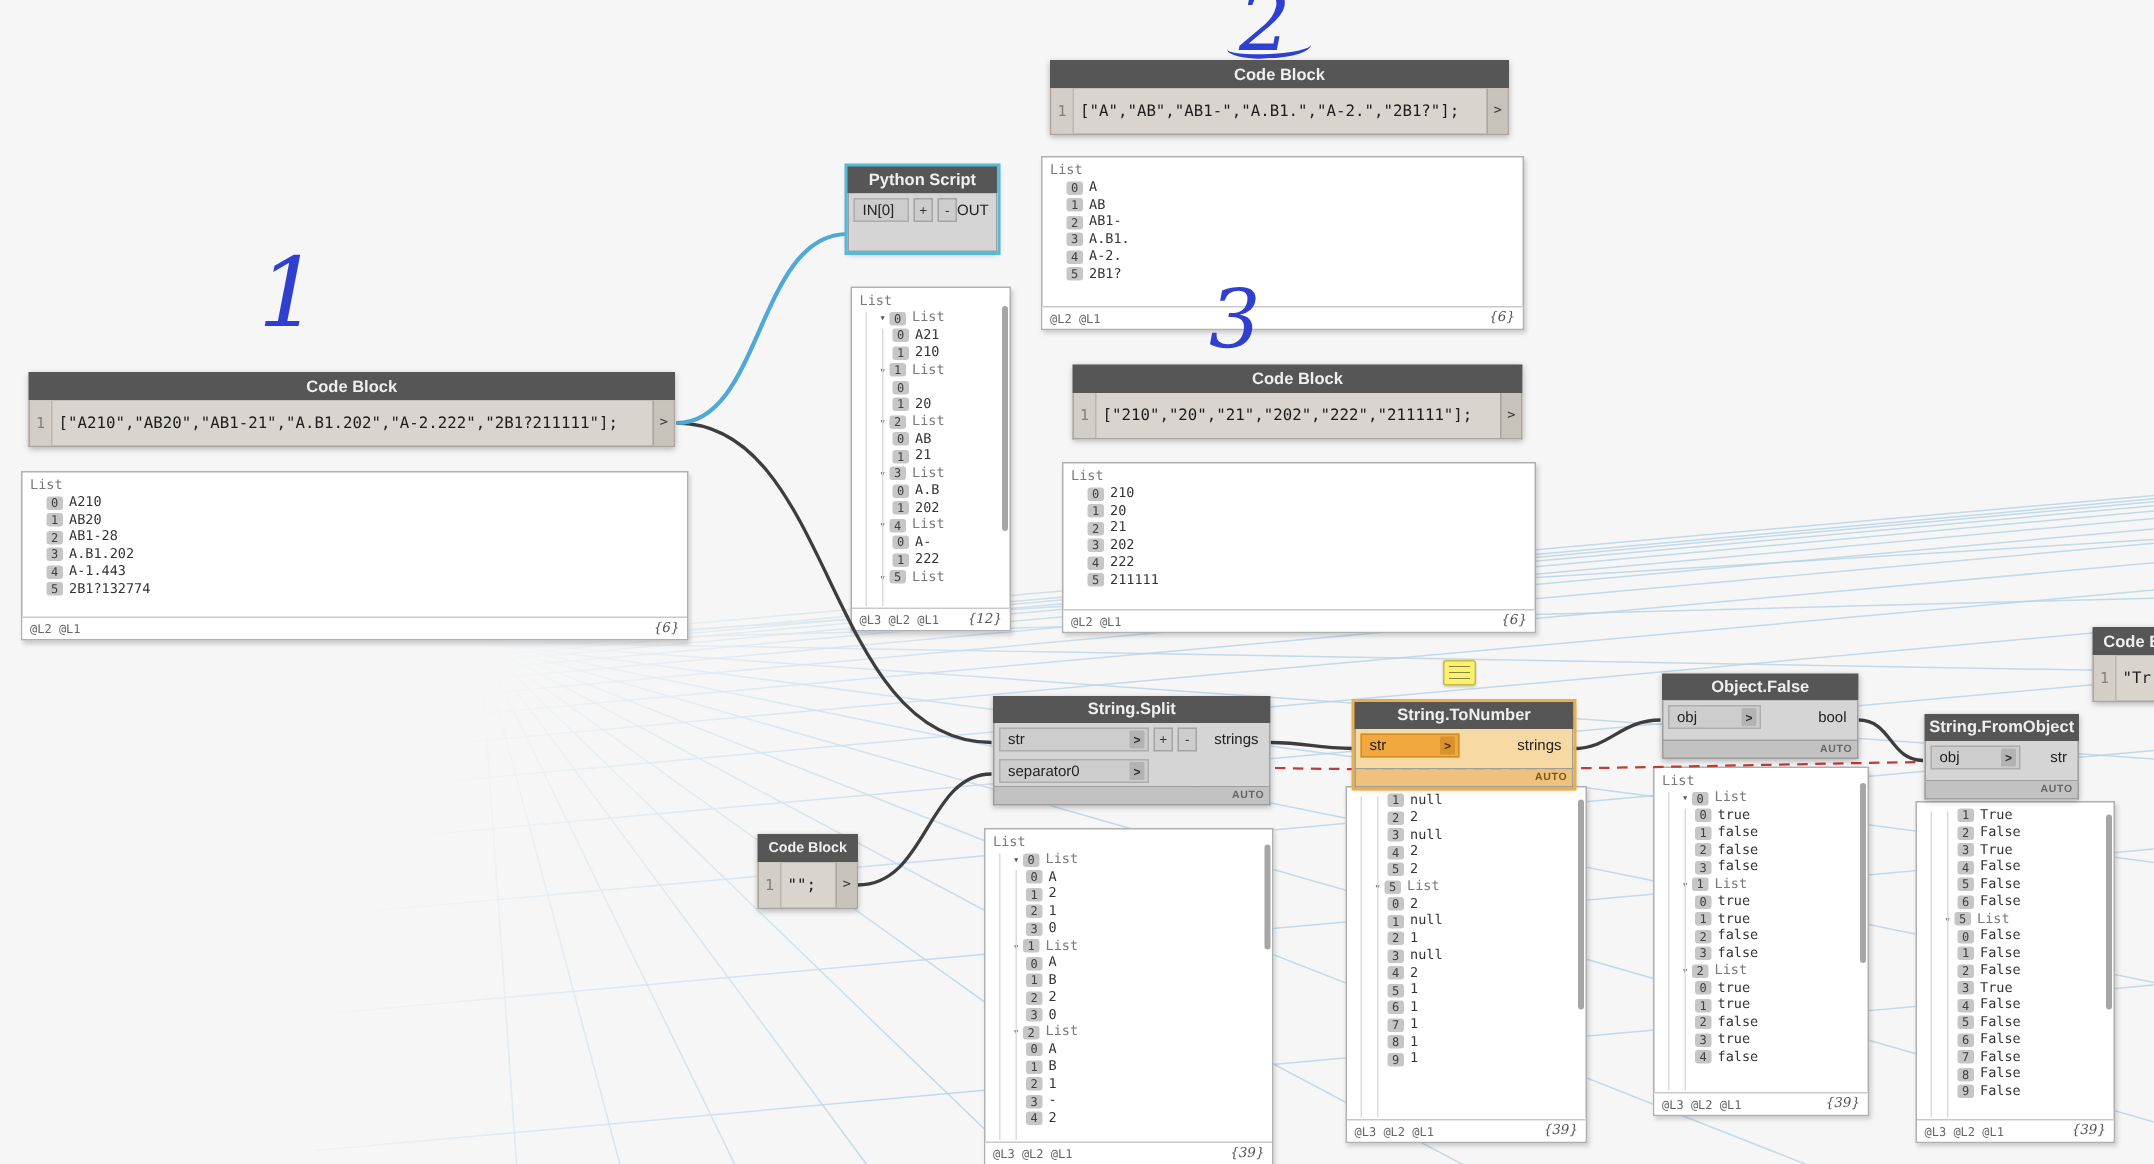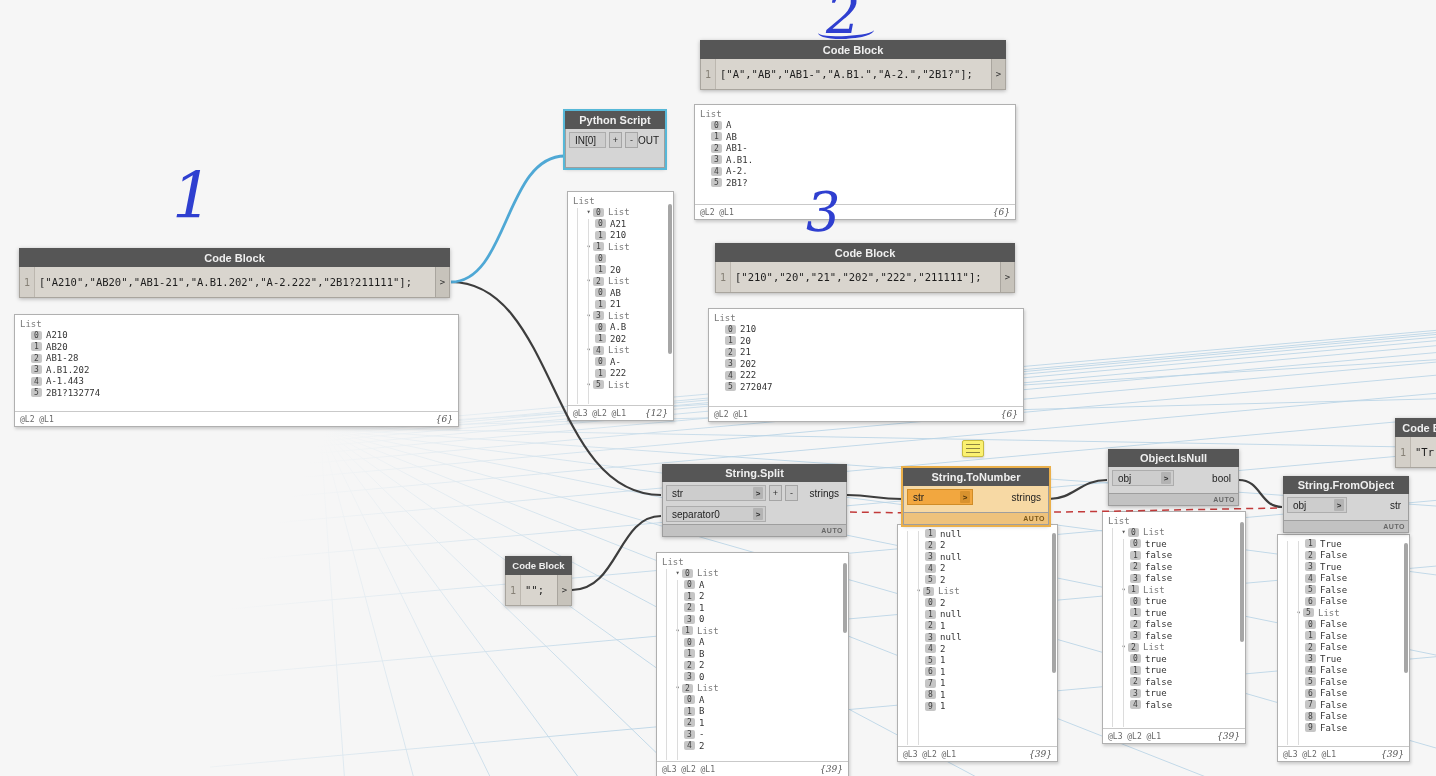--- a/index.html
+++ b/index.html
@@ -237,21 +237,21 @@
         <span class="val">202</span>
       </div>
         <div class="row" style="padding-left: 14px;">
 
         <span class="idx">4</span>
         <span class="val">222</span>
       </div>
         <div class="row" style="padding-left: 14px;">
 
         <span class="idx">5</span>
-        <span class="val">272047</span>
+        <span class="val">211111</span>
       </div>
       </div>
     <div class="pfoot">
       <span class="lvl">@L2 @L1</span>
       <span class="cnt">{6}</span>
     </div>
   </div>
 
   <div class="preview" style="left:567px;top:191px;width:105px;height:228px;">
     <div class="vline" style="left:9px;top:16px;bottom:16px;"></div>
@@ -837,36 +837,36 @@
         </div>
         <div class="outlabel">strings</div>
       </div>
     </div>
     <div class="nstrip warnstrip">
       <span class="lacing">AUTO</span>
     </div>
   </div>
 
   <div class="node fn" style="left:1108px;top:449px;width:131px;">
-    <div class="ntitle">Object.IsNull</div>
+    <div class="ntitle">Object.False</div>
     <div class="nbody" style="height:26px;">
       <div class="prow">
         <div class="chip" style="width:62px;">
           <span class="plabel">obj</span>
           <span class="pchev">&gt;</span>
         </div>
         <div class="outlabel">bool</div>
       </div>
     </div>
     <div class="nstrip">
       <span class="lacing">AUTO</span>
     </div>
   </div>
 
-  <div class="node fn" style="left:1283px;top:476px;width:126px;">
+  <div class="node fn" style="left:1283px;top:476px;width:103px;">
     <div class="ntitle">String.FromObject</div>
     <div class="nbody" style="height:26px;">
       <div class="prow">
         <div class="chip" style="width:60px;">
           <span class="plabel">obj</span>
           <span class="pchev">&gt;</span>
         </div>
         <div class="outlabel">str</div>
       </div>
     </div>

